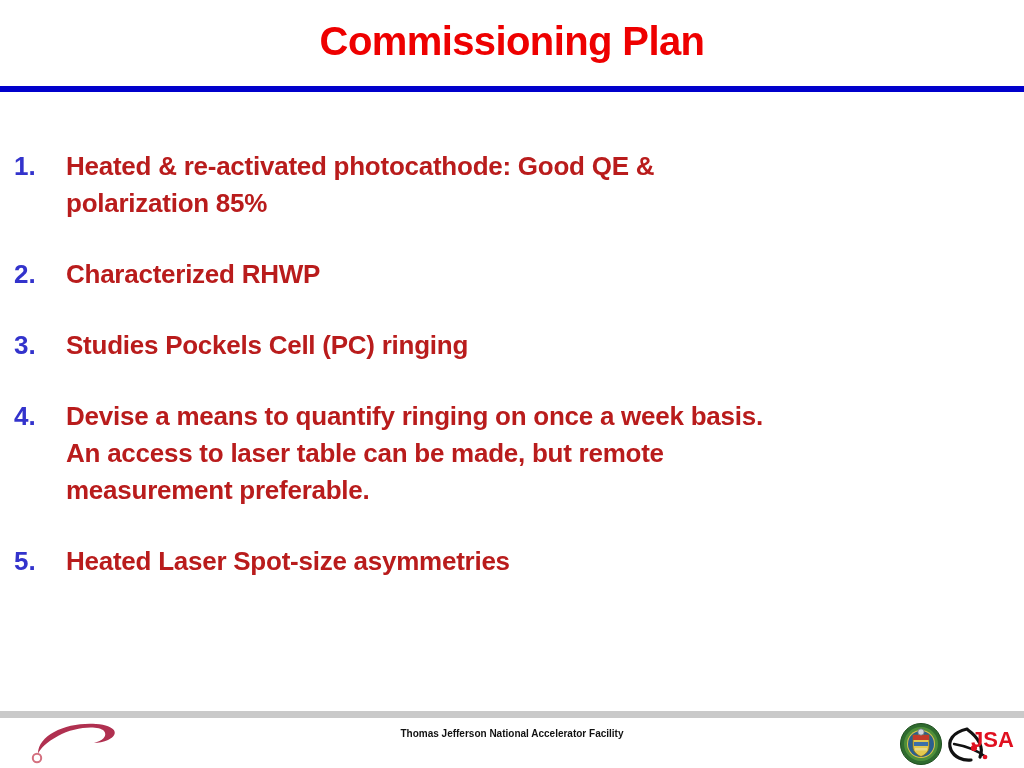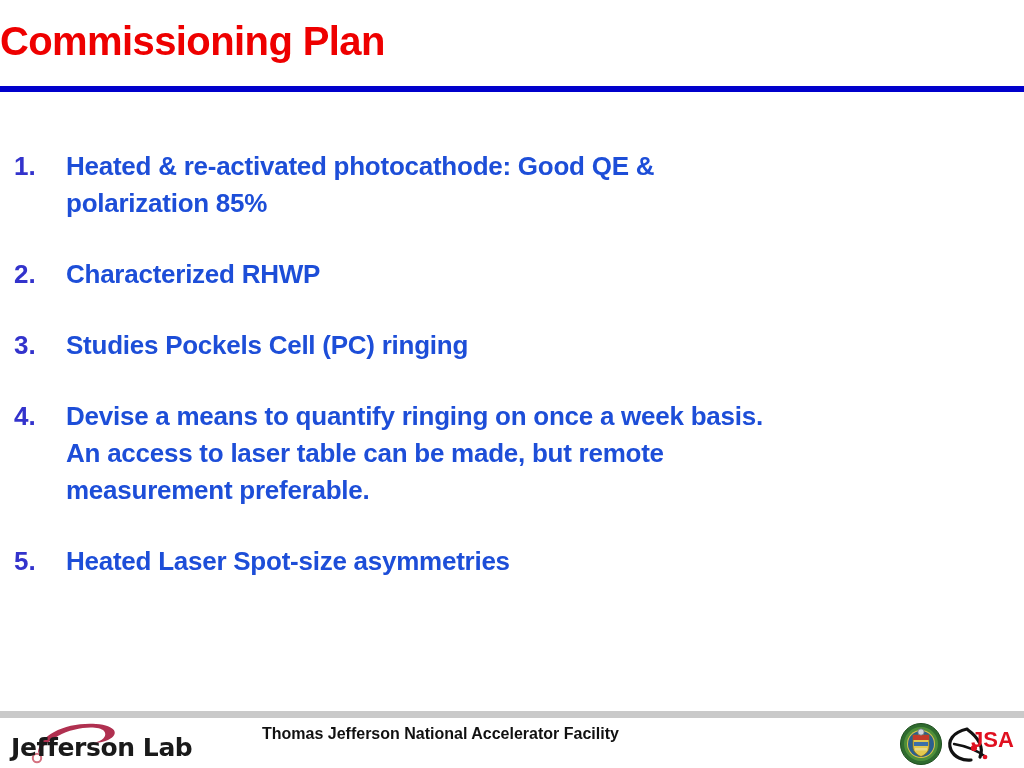--- a/index.html
+++ b/index.html
@@ -23,21 +23,21 @@
     background: #ffffff;
     box-sizing: border-box;
   }
 
   
   .title-area {
     position: absolute;
     left: 0;
     top: 18px;
     width: 1024px;
-    text-align: left;
+    text-align: center;
   }
   .slide-title {
     display: inline-block;
     color: #ee0000;
     font-family: "Liberation Sans", sans-serif;
     font-weight: bold;
     font-size: 40px;
     line-height: 46px;
     letter-spacing: -0.6px;
     white-space: nowrap;
@@ -77,21 +77,21 @@
     width: 44px;
     color: #3333cc;
     font-family: "Liberation Sans", sans-serif;
     font-weight: bold;
     font-size: 26px;
     line-height: 37px;
     text-align: left;
   }
   .item-text {
     display: block;
-    color: #1d4ed8;
+    color: #b91c1c;
     font-family: "Liberation Sans", sans-serif;
     font-weight: bold;
     font-size: 26px;
     line-height: 37px;
     letter-spacing: -0.25px;
     white-space: pre-line;
   }
 
   
   .footer-band {
@@ -137,24 +137,25 @@
     width: 200px;
     height: 46px;
     pointer-events: none;
   }
 
   .footer-center {
     position: absolute;
     left: 262px;
     top: 7px;
     width: 500px;
+    text-align: center;
     color: #111111;
     font-family: "Liberation Sans", sans-serif;
     font-weight: bold;
-    font-size: 16px;
+    font-size: 10px;
     line-height: 18px;
     white-space: nowrap;
   }
 
   .footer-right {
     position: absolute;
     right: 6px;
     top: 2px;
     width: 118px;
     height: 46px;
@@ -219,21 +220,20 @@
 
   <div class="footer-band"></div>
 
   <div class="footer">
 
     <div class="jlab-logo">
       <svg class="jlab-swoosh" viewBox="0 0 200 46">
         <path d="M30 34 C 30 14, 60 2, 88 4 C 108 5.5, 112 14, 100 20 C 96 22, 90 23, 86 23 C 94 21, 100 16, 96 11 C 90 5, 66 7, 50 16 C 38 22.5, 32 29, 30 34 Z" fill="#b03050"></path>
         <circle cx="29" cy="38" r="4.2" fill="none" stroke="#d4707f" stroke-width="2"></circle>
       </svg>
-      <span class="jlab-wordmark">Jefferson Lab</span>
     </div>
 
     <div class="footer-center">Thomas Jefferson National Accelerator Facility</div>
 
     <div class="footer-right">
 
       <svg class="doe-seal" viewBox="0 0 42 42">
         <circle cx="21" cy="21" r="20.5" fill="#2f6b2f"></circle>
         <circle cx="21" cy="21" r="20.5" fill="none" stroke="#1d4d1d" stroke-width="1"></circle>
         <circle cx="21" cy="21" r="17" fill="#4e8f3a"></circle>

